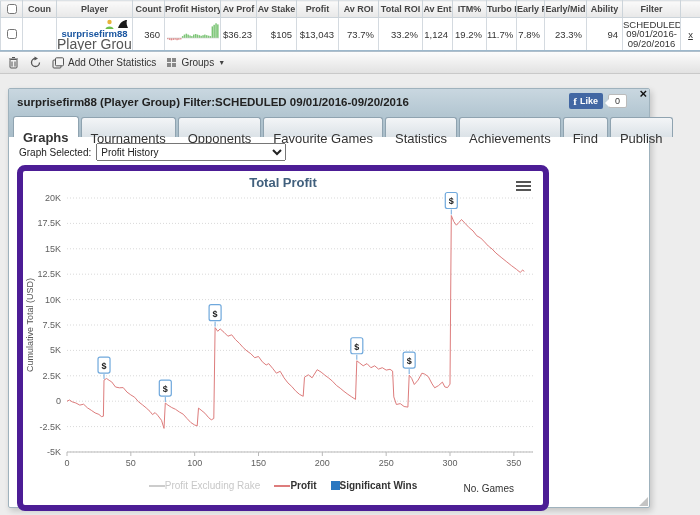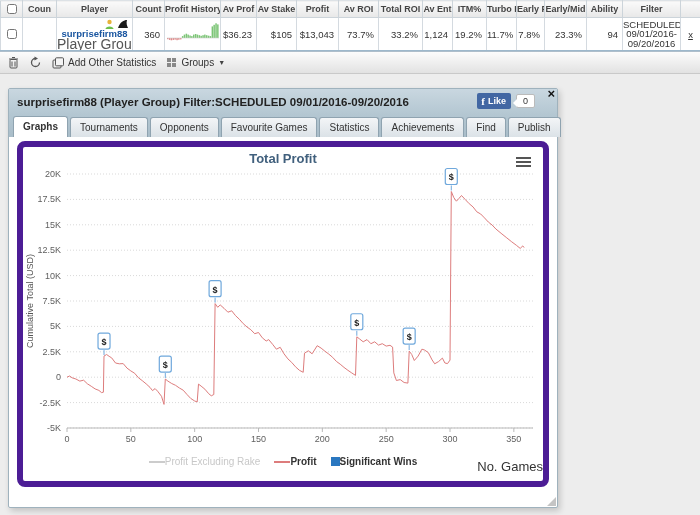--- a/index.html
+++ b/index.html
@@ -24,63 +24,63 @@
   .cb { width:10px; height:10px; margin:0 auto; display:block; }
 
   
   .toolbar { height:22px; background:linear-gradient(#fcfcfc,#e2e2e2);
     border-bottom:1px solid #c9c9c9; display:flex; align-items:center; gap:10px;
     padding:0 8px; font-size:10px; color:#333; }
   .tb-group { display:flex; align-items:center; gap:4px; cursor:default; }
   .caret { font-size:7px; color:#444; }
 
   
-  .panel { position:absolute; left:8px; top:88px; width:550px; height:420px;
+  .panel { position:absolute; left:8px; top:88px; width:642px; height:420px;
     background:#fff; border:1px solid #9fb2bd; border-radius:2px;
     box-shadow:2px 3px 6px rgba(0,0,0,0.18); }
   .panel-header { height:25px; background:linear-gradient(#c9d7e0,#b4c7d2);
     display:flex; align-items:center; padding:0 8px; position:relative; }
   .panel-title { font-size:11.5px; font-weight:bold; color:#222; }
   .like-wrap { position:absolute; right:22px; top:4px; display:flex; align-items:center; }
   .like-btn { background:#4267a3; color:#fff; font-size:9px; font-weight:bold;
     border-radius:2px; padding:2px 5px 2px 4px; display:flex; align-items:center; gap:3px; }
   .fb-f { font-family:"Liberation Serif",serif; font-weight:bold; font-size:11px; }
   .like-count { background:#fff; border:1px solid #bbb; border-radius:2px; font-size:9px;
     color:#333; padding:1px 6px; margin-left:5px; position:relative; }
   .like-count:before { content:""; position:absolute; left:-4px; top:4px; border:4px solid transparent;
     border-right-color:#fff; border-left:0; }
   .panel-close { position:absolute; right:2px; top:-2px; font-size:13px; font-weight:bold;
     color:#111; cursor:pointer; line-height:13px; }
 
   
   .tabstrip { background:linear-gradient(#b4c7d2,#a9bdc9); height:23px; display:flex;
     align-items:flex-end; padding:0 4px; gap:2px; }
   .tab { background:linear-gradient(#f3f5f7,#dbe2e7); border:1px solid #8fa3b0; border-bottom:none;
-    border-radius:3px 3px 0 0; font-size:10px; color:#333; padding:4px 9px 3px 9px; height:20px;
+    border-radius:3px 3px 0 0; font-size:13px; color:#333; padding:13px 9px 3px 9px; height:20px;
     white-space:nowrap; cursor:pointer; }
   .tab.active { background:#fff; font-weight:bold; height:21px; }
 
   .panel-body { padding:4px 8px 0 8px; }
   .selector-row { display:flex; align-items:center; gap:5px; font-size:10px; color:#222; margin:2px 0 4px 2px;}
   .selector-row select { width:190px; height:18px; font-size:10px; color:#222;
     font-family:"Liberation Sans",sans-serif; }
 
   
   .chart-box { border:6px solid #4c1d95; border-radius:8px; background:#fff;
     width:532px; height:346px; padding:4px 0 0 0; position:relative; }
   .chart-title { text-align:center; color:#41607d; font-weight:bold; font-size:13px; }
   .chart-sub { text-align:center; color:#444; font-size:9.5px; margin-top:1px; }
   .burger { position:absolute; right:12px; top:8px; width:15px; cursor:pointer; }
   .burger div { height:2px; background:#555; margin:2px 0; }
   .legend-row { display:flex; justify-content:center; align-items:center; gap:14px;
     font-size:10px; margin-top:-2px; position:relative; width:100%; }
   .legend-item { display:flex; align-items:center; gap:0; }
   .dash { width:16px; height:2px; }
   .sqr { width:9px; height:9px; }
-  .xlabel { position:absolute; right:0; top:3px; font-size:13px; color:#333; }
+  .xlabel { position:absolute; right:29px; top:3px; font-size:10px; color:#333; }
 
   .resize-grip { position:absolute; right:1px; bottom:1px; width:0; height:0;
     border-left:9px solid transparent; border-bottom:9px solid #b5b5b5; opacity:.8; }
 
   svg text { font-family:"Liberation Sans",sans-serif; }
 </style>
 </head>
 <body>
 
 <div class="stat-table-wrap">
@@ -251,20 +251,26 @@
     <div class="tab">Tournaments</div>
     <div class="tab">Opponents</div>
     <div class="tab">Favourite Games</div>
     <div class="tab">Statistics</div>
     <div class="tab">Achievements</div>
     <div class="tab">Find</div>
     <div class="tab">Publish</div>
   </div>
 
   <div class="panel-body">
+    <div class="selector-row">
+      <span>Graph Selected:</span>
+      <select>
+        <option>Profit History</option>
+      </select>
+    </div>
 
     <div class="chart-box">
       <div class="chart-title">Total Profit</div>
       <div class="burger">
           <div></div>
           <div></div>
           <div></div>
         </div>
       <svg id="plot" width="524" height="288">
           <line x1="44" y1="262" x2="510" y2="262" stroke="#d9d9d9" stroke-width="1" stroke-dasharray="1,2"></line>

